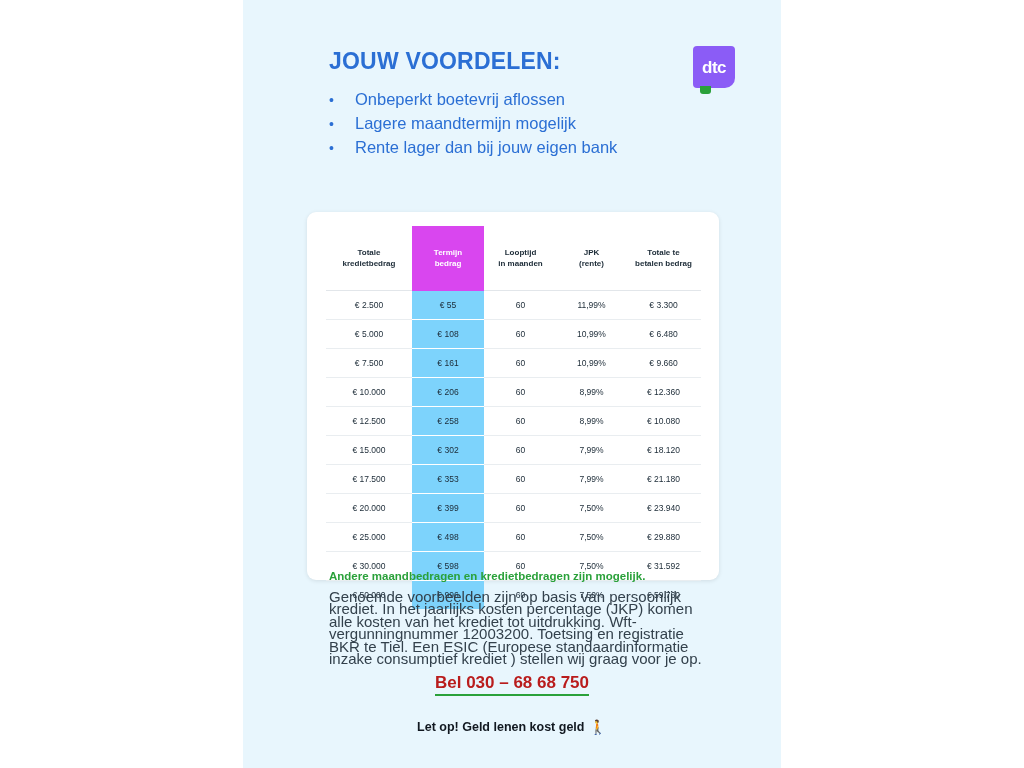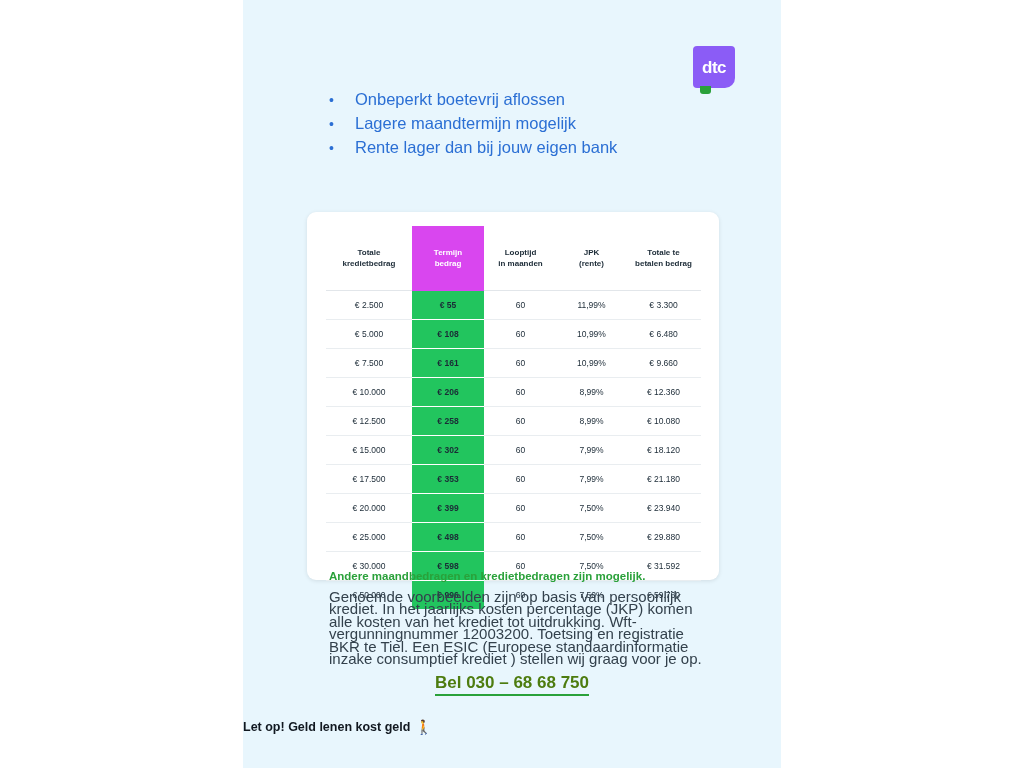--- a/index.html
+++ b/index.html
@@ -133,23 +133,23 @@
   col.c1 { width: 72px; }
   col.c2 { width: 73px; }
   col.c3 { width: 69px; }
   col.c4 { width: 75px; }
   th.termijn-head {
     background: #d946ef;
     color: #ffffff !important;
     border-bottom: none !important;
   }
   td.termijn-cell {
-    background: #22c55e;
+    background: #7dd3fc;
     color: #ffffff;
-    font-weight: bold;
+    font-weight: normal;
     border-bottom: 1px solid #ffffff !important;
   }
   table#rates tr:last-child td.termijn-cell {
     border-bottom: none !important;
     border-radius: 0 0 2px 2px;
   }
   
   #note-title {
     position: absolute;
     left: 86px;
@@ -168,32 +168,33 @@
     line-height: 12.4px;
   }
   #phone {
     position: absolute;
     left: 0;
     right: 0;
     top: 673px;
     text-align: center;
   }
   #phone a {
-    color: #4d7c0f;
+    color: #b91c1c;
     font-size: 17px;
     font-weight: bold;
     text-decoration: none;
     border-bottom: 2px solid #2aa13a;
     padding-bottom: 2px;
   }
   #warning {
     position: absolute;
     left: 0;
     right: 0;
     top: 719px;
+    text-align: center;
     color: #111820;
     font-size: 12.5px;
     font-weight: bold;
   }
   #warning .walk-icon {
     display: inline-block;
     margin-left: 5px;
     color: #d84a2a;
     font-size: 14px;
     vertical-align: -1px;
@@ -203,20 +204,21 @@
 <body>
 
 <div id="page">
   <div id="poster">
 
     <div id="logo">
       <span class="logo-text">dtc</span>
       <span class="logo-tail"></span>
     </div>
 
+    <div id="headline">JOUW VOORDELEN:</div>
 
     <ul id="benefits">
       <li>
         <span class="bullet">•</span>
         <span>Onbeperkt boetevrij aflossen</span>
       </li>
       <li>
         <span class="bullet">•</span>
         <span>Lagere maandtermijn mogelijk</span>
       </li>

